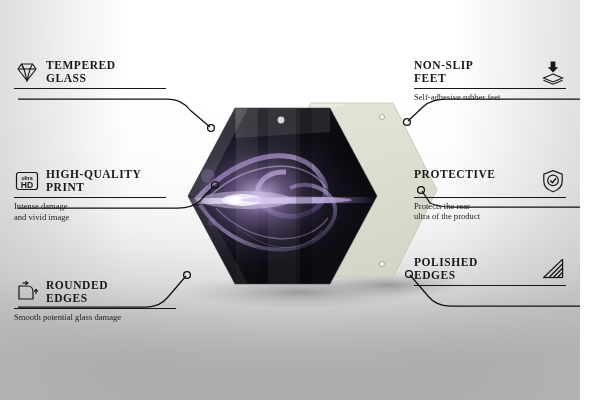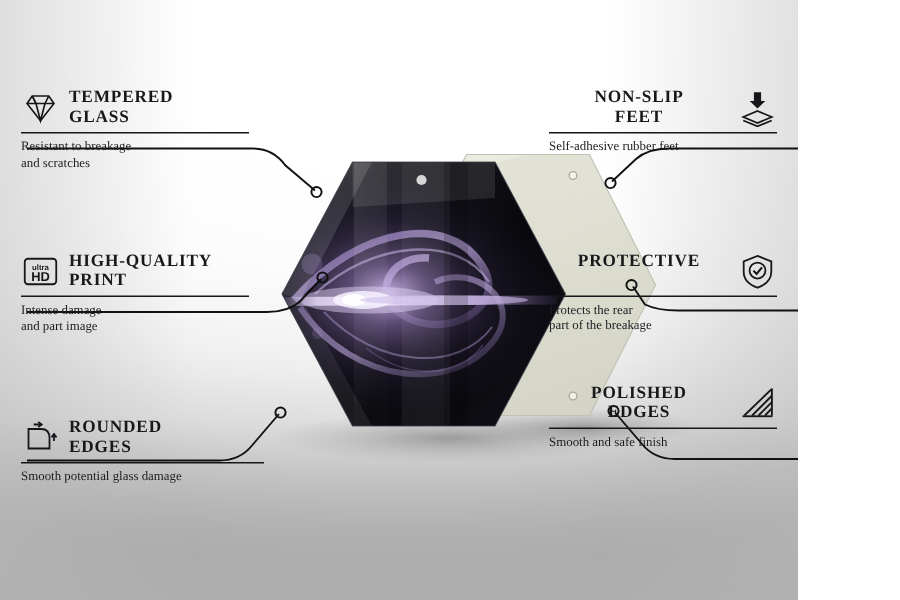--- a/index.html
+++ b/index.html
@@ -1,21 +1,21 @@
 <!DOCTYPE html>
 <html><head>
 <meta charset="utf-8">
 <style>
   html,body{margin:0;padding:0;}
   body{
     width:600px;height:400px;overflow:hidden;
     font-family:"Liberation Serif",serif;
     background:#fff;
   }
-  #stage{position:relative;width:532px;height:400px;overflow:hidden;}
+  #stage{position:relative;width:580px;height:400px;overflow:hidden;}
 
   
   .bg-base{position:absolute;inset:0;
     background:
       radial-gradient(120% 95% at 50% 0%, #ffffff 0%, #ffffff 30%, #fbfbfb 48%, #f0f0f0 64%, #dcdcdc 80%, #c3c3c3 92%, #b4b4b4 100%);
   }
   .bg-vert{position:absolute;inset:0;
     background:linear-gradient(to bottom,rgba(255,255,255,0.85) 0%,rgba(255,255,255,0.35) 40%,rgba(255,255,255,0) 62%,rgba(150,150,150,0.18) 86%,rgba(140,140,140,0.30) 100%);
   }
   .bg-corner-l{position:absolute;left:0;top:0;width:170px;height:400px;
@@ -32,21 +32,21 @@
 
   
   .feat{position:absolute;width:152px;}
   .feat .hrow{display:flex;align-items:flex-start;gap:6px;}
   .feat.left .hrow{justify-content:flex-start;}
   .feat.right .hrow{justify-content:flex-end;flex-direction:row;}
   .ttl{font-family:"Liberation Serif",serif;font-weight:700;
        font-size:11.5px;line-height:13.2px;letter-spacing:0.55px;color:#16181a;
        text-transform:uppercase;}
   .feat.left .ttl{text-align:left;}
-  .feat.right .ttl{text-align:center;}
+  .feat.right .ttl{text-align:left;}
   .rule{height:0;border-top:1.1px solid #15171a;margin-top:3px;}
   .desc{font-family:"Liberation Serif",serif;font-size:8.6px;line-height:10.2px;
         color:#1b1d20;margin-top:3px;}
   .feat.right .desc{}
   .icon{width:26px;height:26px;flex:0 0 26px;display:block;}
 </style>
 </head>
 <body>
 
 <div id="stage">
@@ -195,44 +195,40 @@
         </g>
       </svg>
       <div style="flex:1;">
         <div class="ttl">
           <div>TEMPERED</div>
           <div>GLASS</div>
         </div>
       </div>
     </div>
     <div class="rule"></div>
-    <div class="desc">
-      <div>Resistant to breakage</div>
-      <div>and scratches</div>
-    </div>
   </div>
 
   <div class="feat left" style="left:14px;top:168px;">
     <div class="hrow">
       <svg class="icon" viewBox="0 0 26 26">
         <rect x="2.5" y="4.5" width="21" height="17" rx="2.2" ry="2.2" fill="none" stroke="#15171a" stroke-width="1.2"></rect>
         <text x="13" y="12" text-anchor="middle" font-family="Liberation Sans, sans-serif" font-size="5.2" font-weight="700" fill="#15171a">ultra</text>
         <text x="13" y="19.6" text-anchor="middle" font-family="Liberation Sans, sans-serif" font-size="8.6" font-weight="700" fill="#15171a">HD</text>
       </svg>
       <div style="flex:1;">
         <div class="ttl">
           <div>HIGH-QUALITY</div>
           <div>PRINT</div>
         </div>
       </div>
     </div>
     <div class="rule"></div>
     <div class="desc">
       <div>Intense damage</div>
-      <div>and part image</div>
+      <div>and vivid image</div>
     </div>
   </div>
 
   <div class="feat left" style="left:14px;top:279px;width:162px;">
     <div class="hrow">
       <svg class="icon" viewBox="0 0 26 26">
         <g fill="none" stroke="#15171a" stroke-width="1.2">
           <path d="M5 7 L13.5 7 Q19 7 19 13 L19 20 L5 20 Z"></path>
           <path d="M8.5 4 L13.5 4"></path>
           <path d="M11.5 2.3 L13.8 4 L11.5 5.7"></path>
@@ -286,21 +282,21 @@
         <g fill="none" stroke="#15171a" stroke-width="1.2">
           <path d="M13 2.6 L22.2 6.2 L22.2 13.2 C22.2 18.4 18.2 22 13 23.8 C7.8 22 3.8 18.4 3.8 13.2 L3.8 6.2 Z"></path>
           <circle cx="13" cy="12.4" r="5.3"></circle>
           <path d="M10.3 12.4 L12.4 14.6 L16 10.3" stroke-width="1.4"></path>
         </g>
       </svg>
     </div>
     <div class="rule"></div>
     <div class="desc">
       <div>Protects the rear</div>
-      <div>part of the breakage</div>
+      <div>ultra of the product</div>
     </div>
   </div>
 
   <div class="feat right" style="right:14px;top:256px;">
     <div class="hrow">
       <div style="flex:1;">
         <div class="ttl">
           <div>POLISHED</div>
           <div>EDGES</div>
         </div>
@@ -310,18 +306,15 @@
           <path d="M3 21.5 L23 21.5"></path>
           <path d="M22.6 3 L22.6 21"></path>
           <path d="M22.4 3.4 L4.2 21"></path>
           <path d="M22.4 8 L9.4 21"></path>
           <path d="M22.4 12.2 L13.7 21"></path>
           <path d="M22.4 16.4 L18 21"></path>
         </g>
       </svg>
     </div>
     <div class="rule"></div>
-    <div class="desc">
-      <div>Smooth and safe finish</div>
-    </div>
   </div>
 
 </div>
 
 </body></html>

